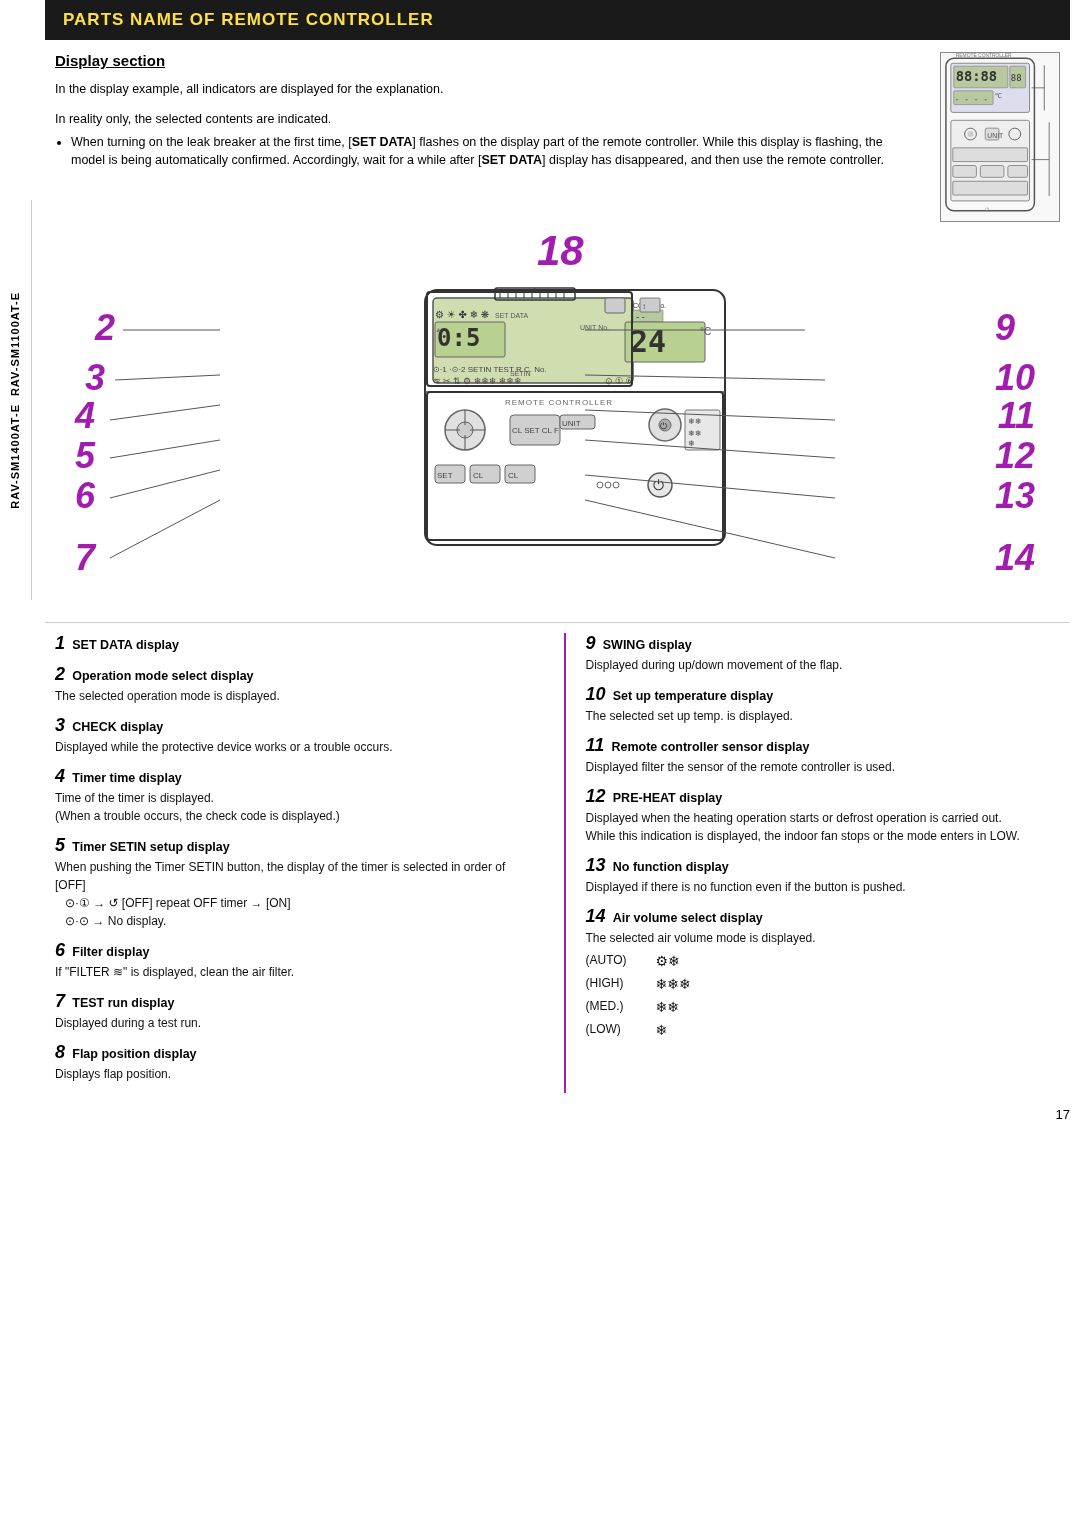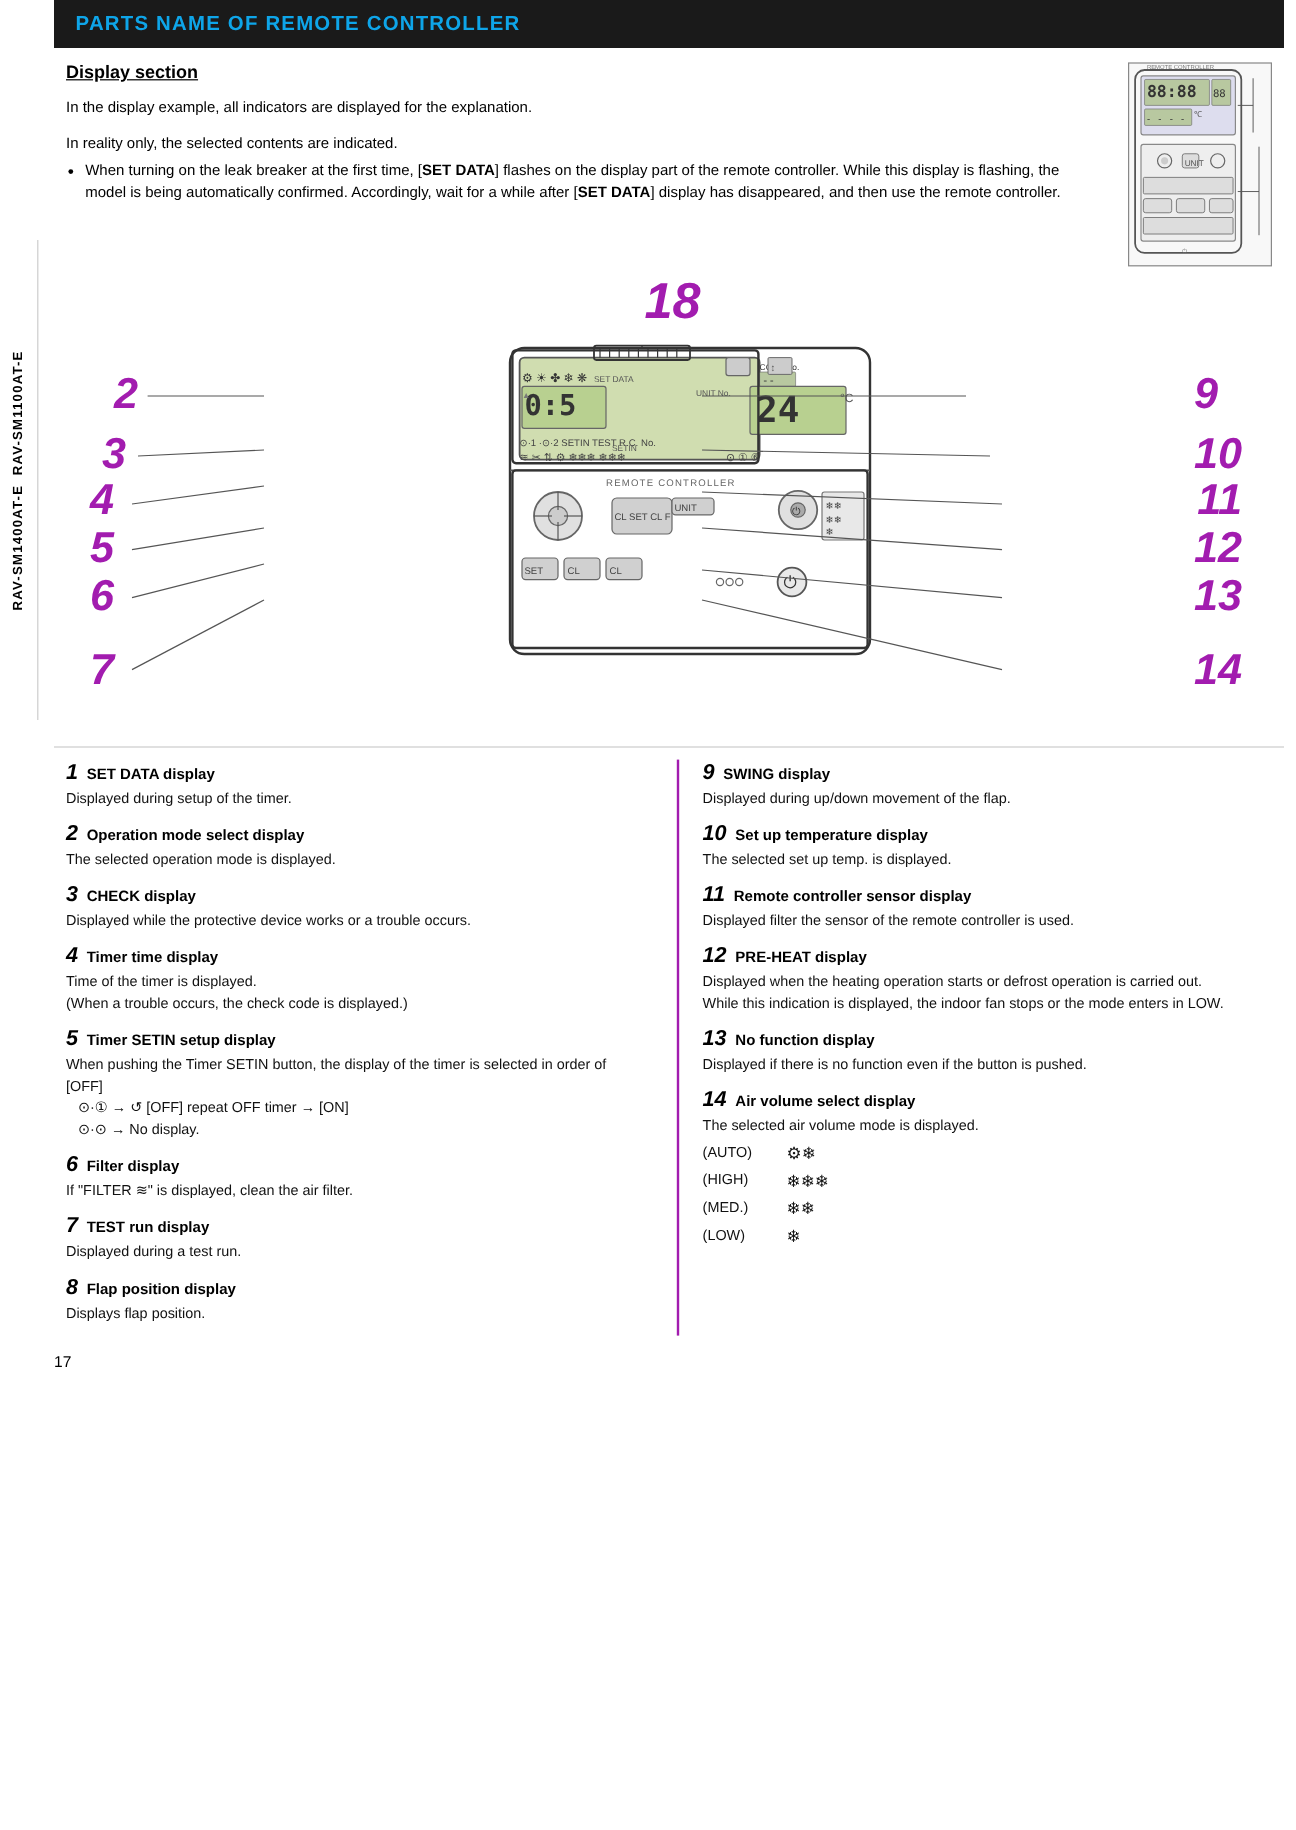--- a/index.html
+++ b/index.html
@@ -38,21 +38,21 @@
     }
 
     .page-wrapper {
       margin-left: 35px;
       padding: 0 10px;
     }
 
     
     .header {
       background: #1a1a1a;
-      color: #0ea5e9;
+      color: #fde047;
       padding: 10px 18px;
       font-size: 17px;
       font-weight: bold;
       letter-spacing: 1px;
       margin-bottom: 12px;
     }
 
     
     .top-section {
       display: flex;
@@ -176,21 +176,21 @@
     .air-volume-row {
       display: flex;
       gap: 20px;
       margin-bottom: 2px;
     }
     .air-vol-label { width: 50px; }
     .air-vol-icon { font-size: 14px; }
 
     
     .page-number {
-      text-align: left;
+      text-align: right;
       font-size: 13px;
       margin-top: 14px;
       padding-bottom: 10px;
     }
 
     
     .remote-svg {
       display: block;
     }
 
@@ -410,21 +410,20 @@
 
   </div>
 
   <div class="numbered-list-section">
 
     <div class="list-column">
 
       <div class="list-item-entry">
         <span class="item-num">1</span>&nbsp;
         <span class="item-title">SET DATA display</span>
-        <div class="item-desc">Displayed during setup of the timer.</div>
       </div>
 
       <div class="list-item-entry">
         <span class="item-num">2</span>&nbsp;
         <span class="item-title">Operation mode select display</span>
         <div class="item-desc">The selected operation mode is displayed.</div>
       </div>
 
       <div class="list-item-entry">
         <span class="item-num">3</span>&nbsp;

